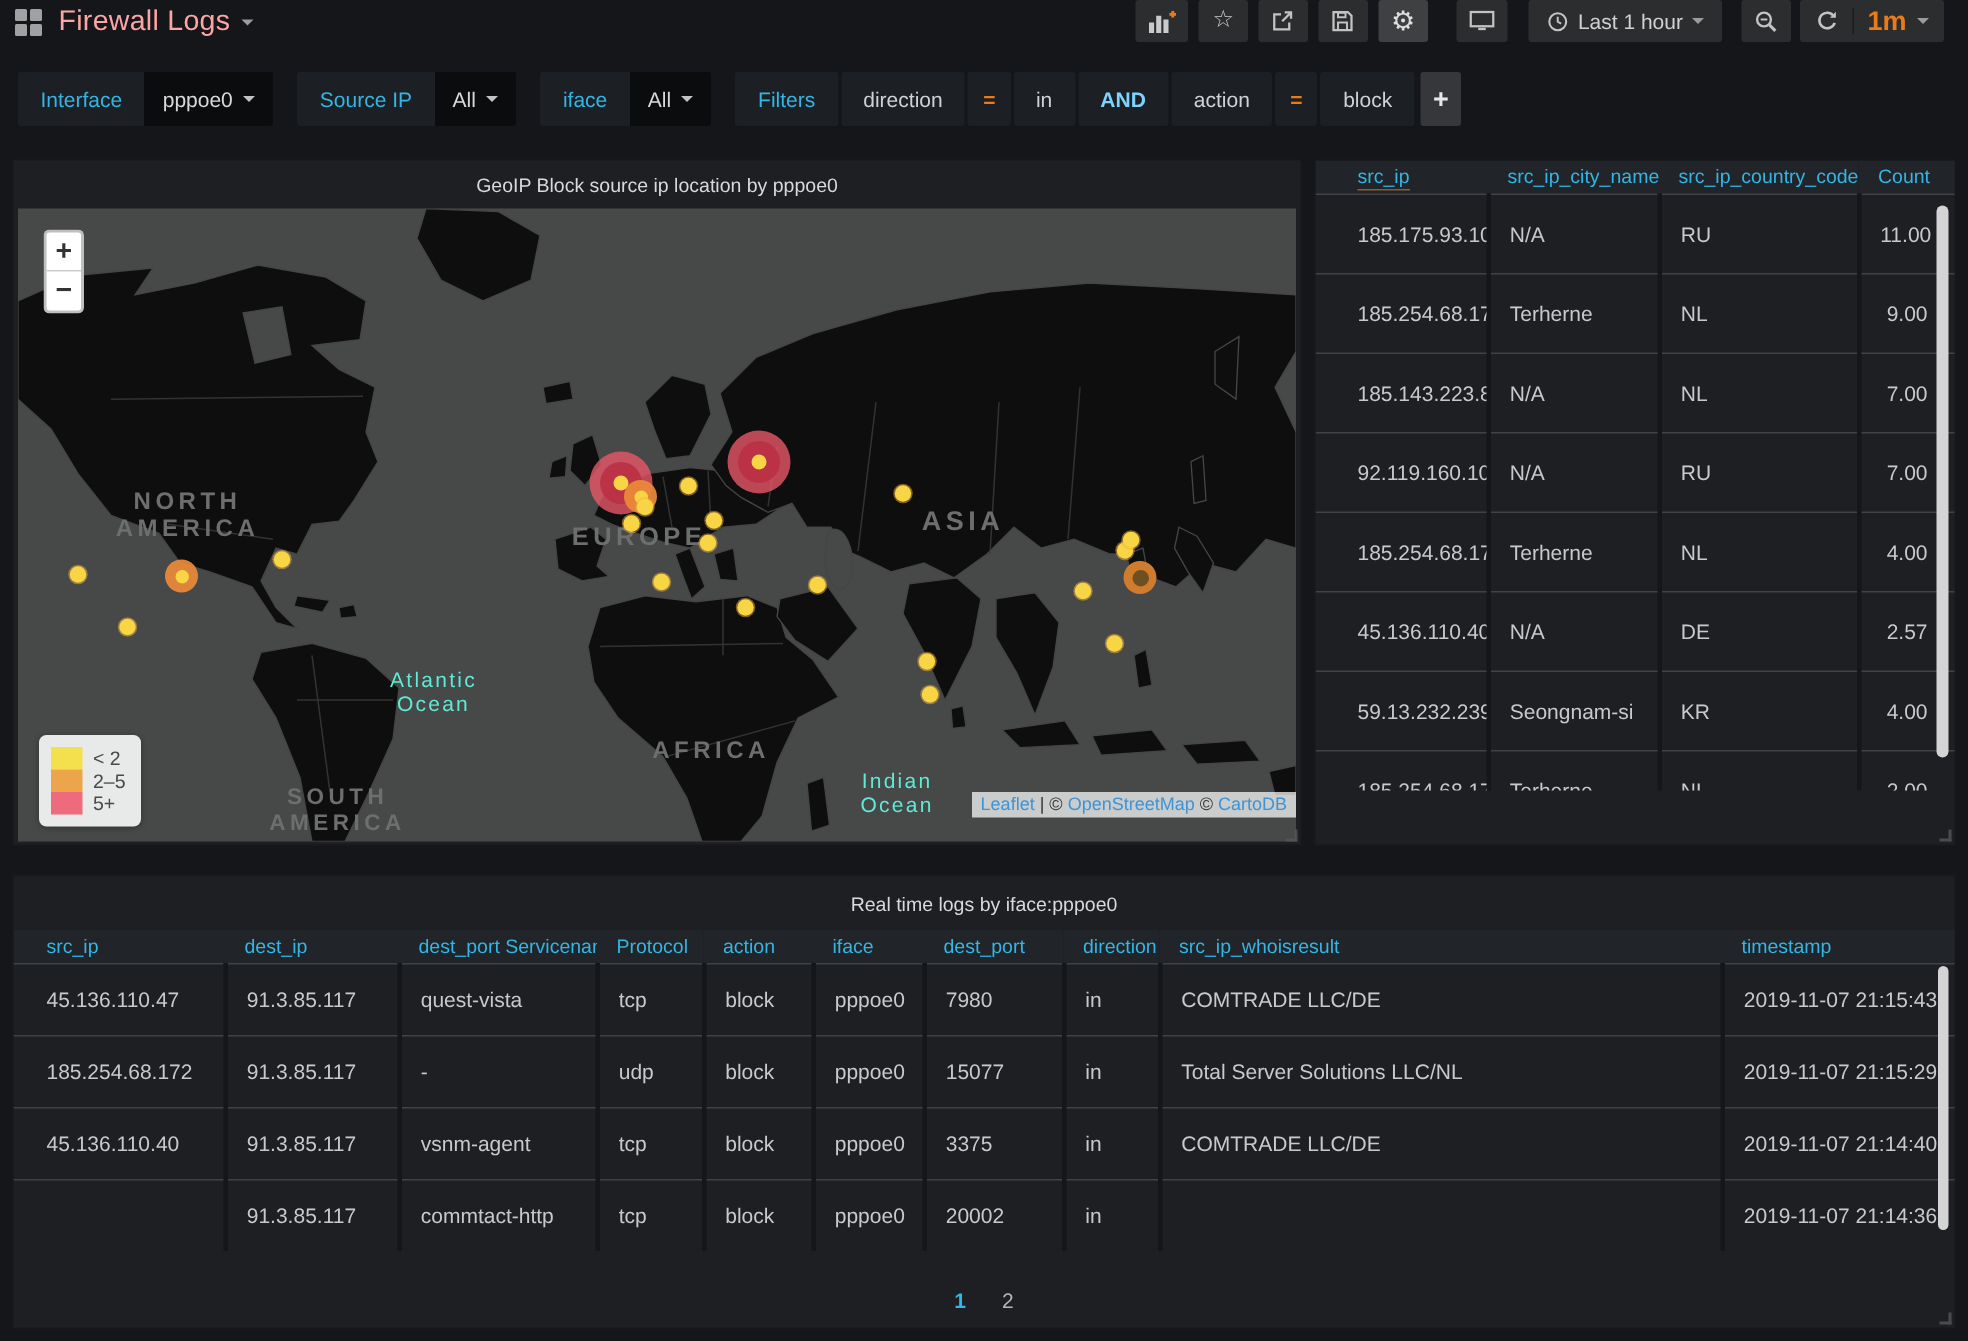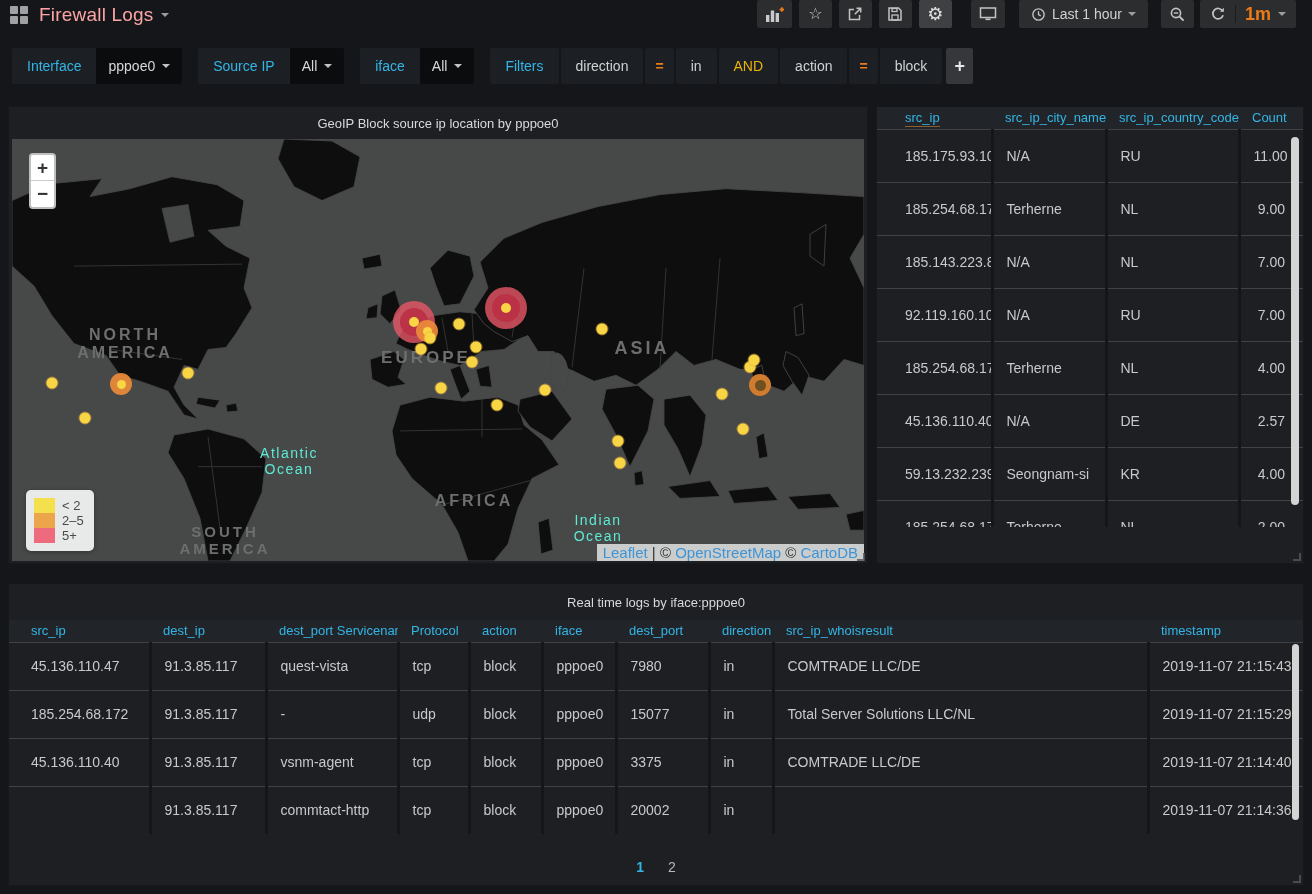--- a/index.html
+++ b/index.html
@@ -34,21 +34,21 @@
   .chip{display:flex;align-items:center;margin-right:16px;}
   .chip-label{height:36px;display:flex;align-items:center;background:#1c2025;color:#33b5e5;
               font-size:14px;padding:0 15px;border-radius:2px 0 0 2px;}
   .chip-value{height:36px;display:flex;align-items:center;background:#0b0c0e;color:#d8d9da;
               font-size:14px;padding:0 12px;border-radius:0 2px 2px 0;cursor:pointer;}
   .chip-value .caret{border-top-color:#c2c3c5;}
   .tokens{display:flex;align-items:center;}
   .tok{height:36px;display:flex;align-items:center;background:#1c2025;color:#d0d1d3;
        font-size:14px;padding:0 15px;margin-left:2px;border-radius:2px;cursor:pointer;}
   .tok-op{color:#eb7b18;padding:0 10px;font-weight:700;}
-  .tok-conj{color:#eab308;font-weight:400;}
+  .tok-conj{color:#7dd3fc;font-weight:700;}
   .chip-add{height:36px;width:27px;display:flex;align-items:center;justify-content:center;
             background:#35373b;color:#e6e7e8;font-size:18px;font-weight:700;margin-left:4px;
             border:none;border-radius:2px;cursor:pointer;font-family:"Liberation Sans",sans-serif;}
 
   
   .panel{position:absolute;background:#1d1f23;border:1px solid #17181b;}
   .panel::after{content:"";position:absolute;right:2px;bottom:2px;width:6px;height:6px;
                 border-right:2px solid #54565a;border-bottom:2px solid #54565a;opacity:.8;}
   .panel-title{height:32px;display:flex;align-items:center;justify-content:center;
                font-size:13px;color:#d8d9da;font-weight:500;cursor:pointer;}
@@ -75,22 +75,22 @@
   .zoom-ctl{position:absolute;left:17px;top:14px;width:27px;background:#fff;border-radius:4px;
             border:2px solid rgba(0,0,0,.25);overflow:hidden;}
   .zoom-btn{height:26px;display:flex;align-items:center;justify-content:center;color:#333;
             font-size:19px;font-weight:700;cursor:pointer;}
   .zoom-btn:first-child{border-bottom:1px solid #ccc;}
   .legend{position:absolute;left:14px;bottom:10px;background:rgba(255,255,255,.88);border-radius:5px;
           padding:8px 10px 8px 8px;box-shadow:0 1px 4px rgba(0,0,0,.3);}
   .legend-row{display:flex;align-items:center;height:15px;}
   .legend-swatch{width:21px;height:15px;display:inline-block;}
   .legend-label{font-size:13px;color:#4a4a4a;margin-left:7px;line-height:15px;}
-  .attribution{position:absolute;right:0;bottom:0;height:17px;background:rgba(255,255,255,.72);
-               font-size:15px;color:#333;padding:1px 6px 0 6px;line-height:15px;}
+  .attribution{position:absolute;right:0;bottom:16px;height:17px;background:rgba(255,255,255,.72);
+               font-size:12px;color:#333;padding:1px 6px 0 6px;line-height:15px;}
   .attribution .link{color:#3d94d6;cursor:pointer;}
 
   
   .table-wrap{overflow:hidden;position:relative;}
   table.gtable{border-collapse:collapse;table-layout:fixed;width:100%;}
   .gtable th{height:22px;background:#212529;color:#33b5e5;font-size:13px;font-weight:500;
              text-align:left;padding:0 0 0 13px;cursor:pointer;white-space:nowrap;overflow:hidden;}
   .gtable td{font-size:14px;color:#c8c9ca;padding:0 0 0 13px;border-top:1px solid #3f4247;
              border-left:3px solid #14161a;white-space:nowrap;overflow:hidden;}
   .gtable tr td:first-child{border-left:none;}

